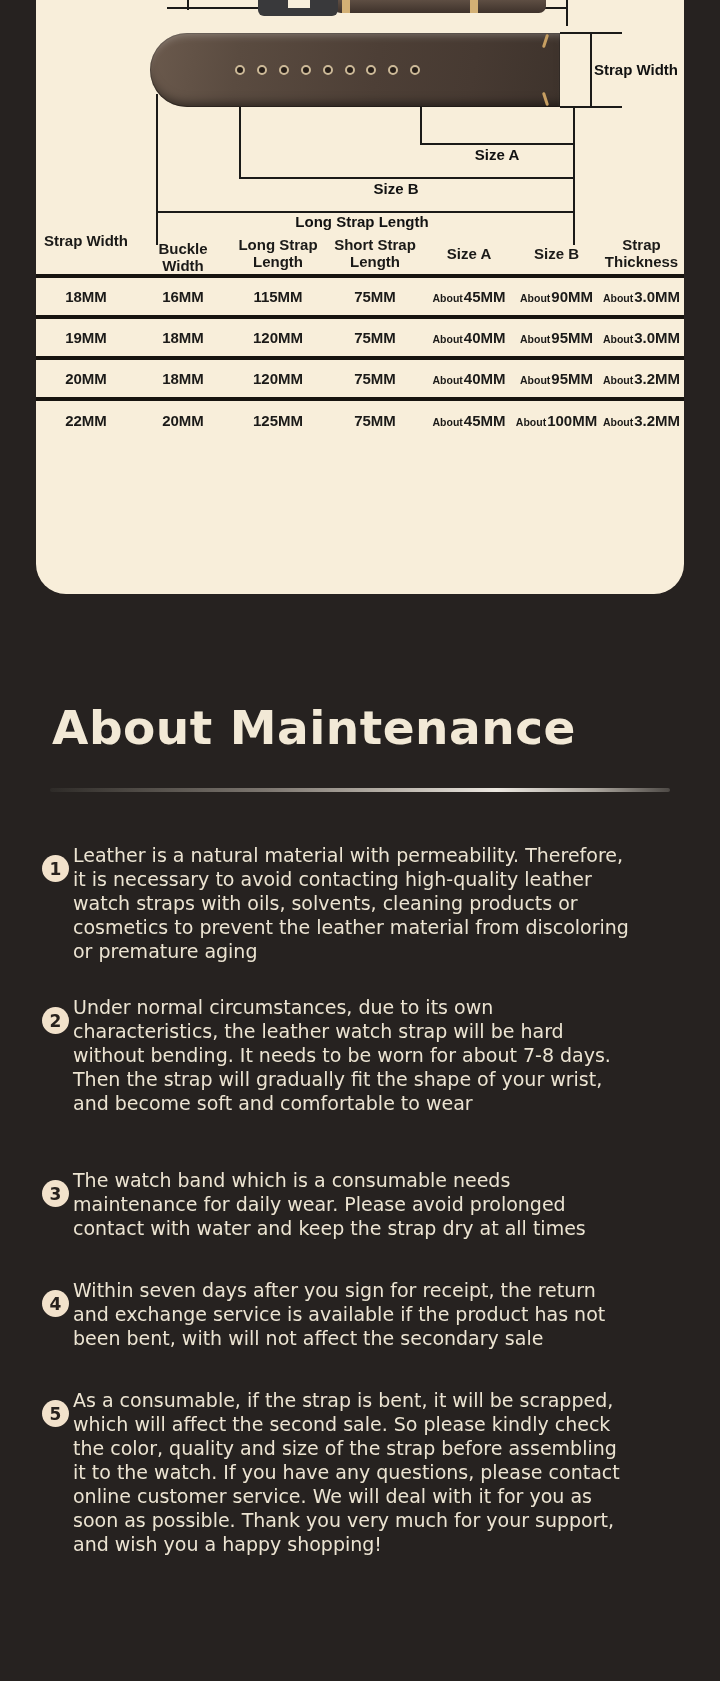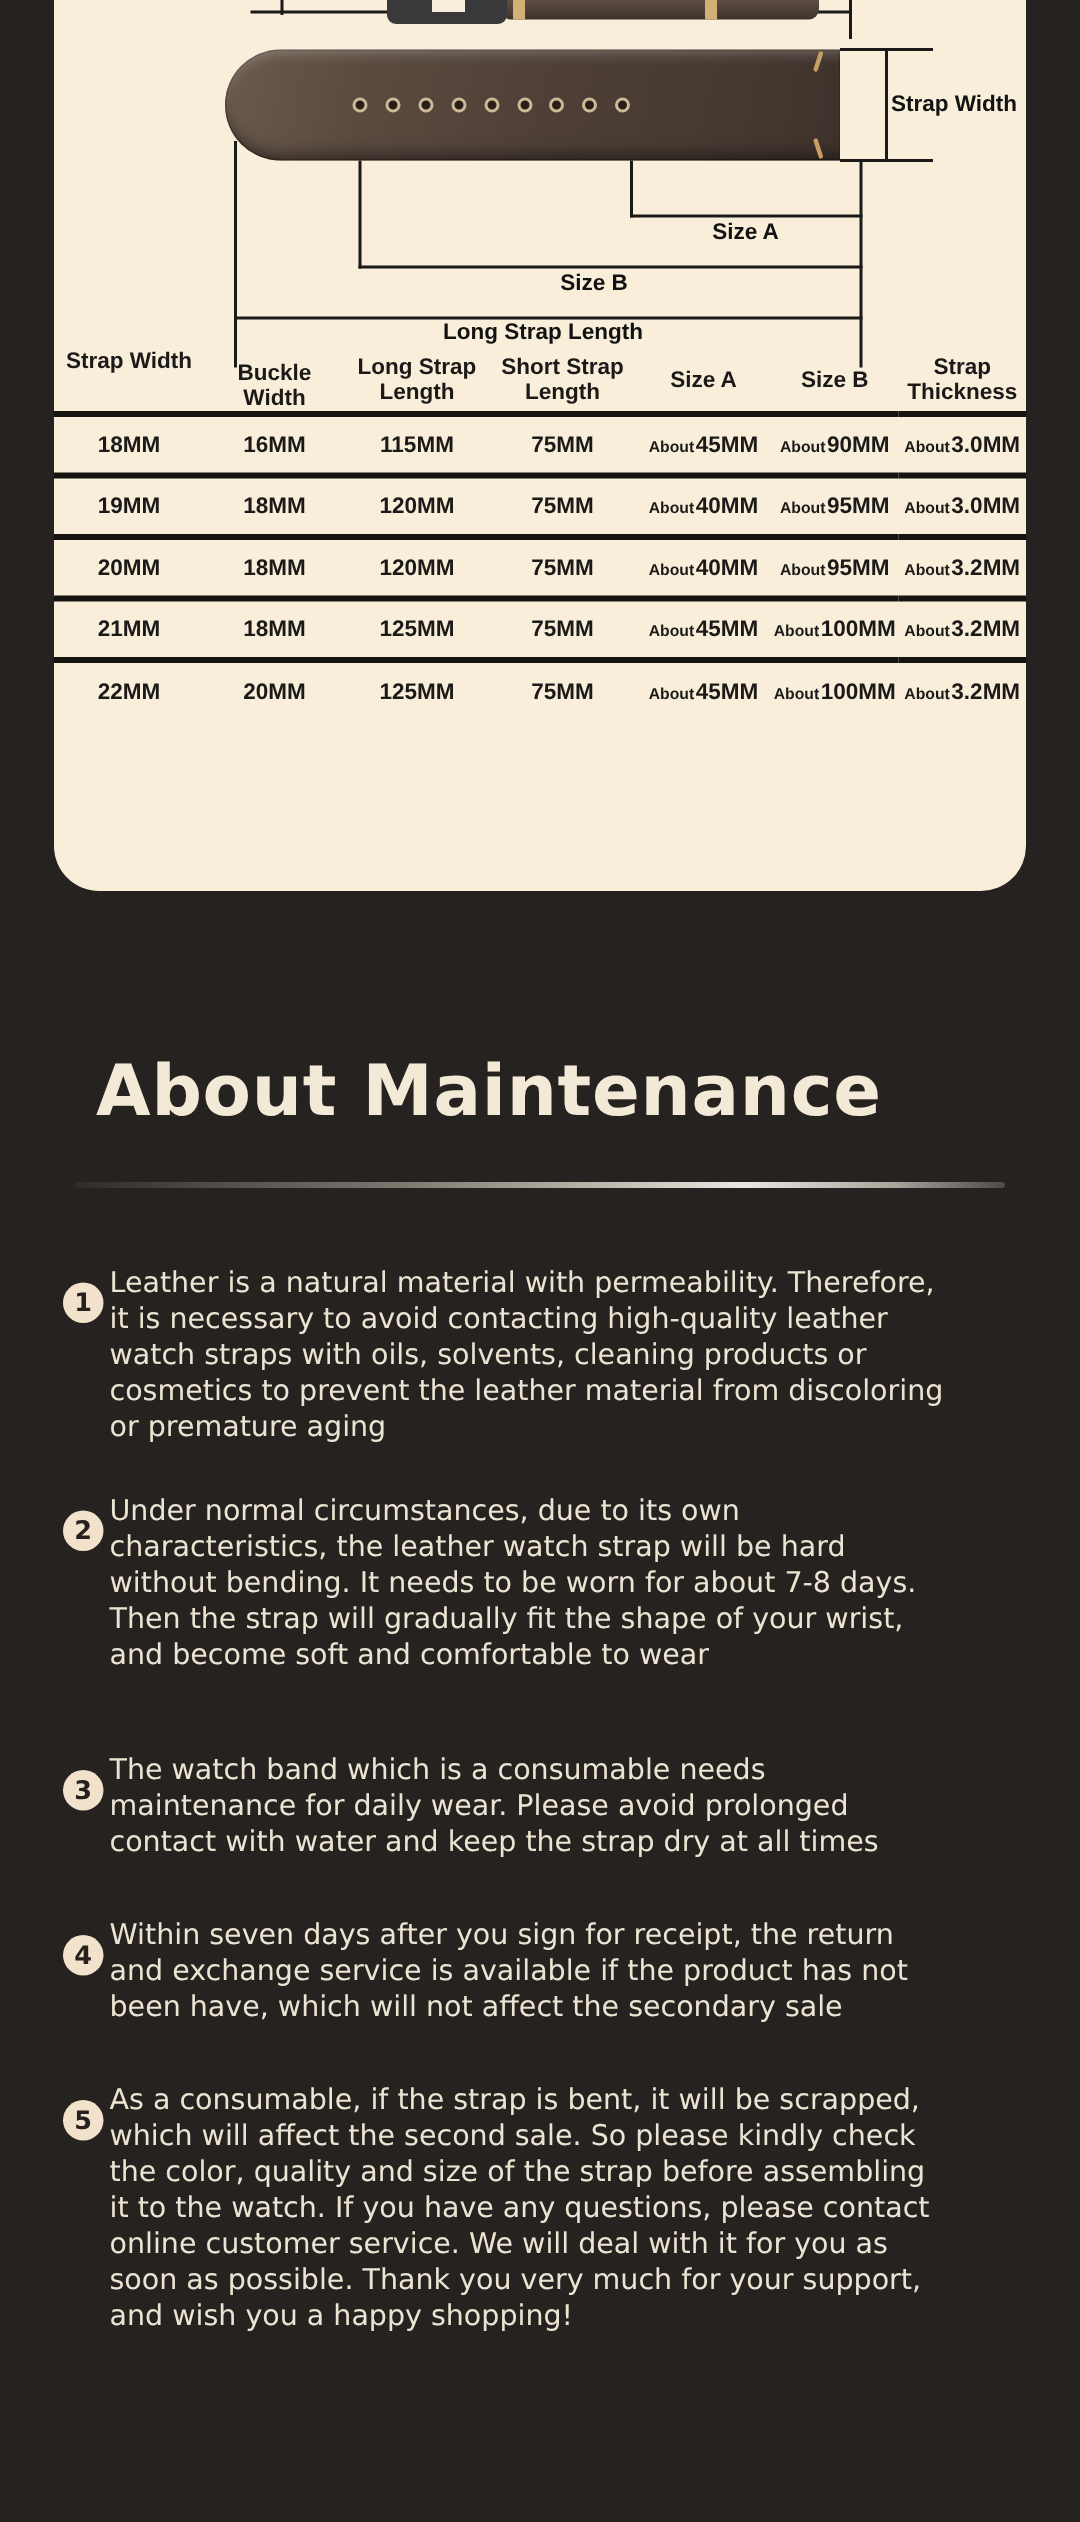--- a/index.html
+++ b/index.html
@@ -51,21 +51,21 @@
   th.h1{vertical-align:top;padding-top:4px;}
   th.h2{vertical-align:bottom;padding-bottom:3px;}
   th.h3,th.h4,th.h7{vertical-align:middle;}
   th.h5,th.h6{vertical-align:middle;padding-top:6px;}
   table.size-table tr.data-row{height:41px;}
   table.size-table tr.data-row td{border-top:4px solid #17140f;}
   .about{font-size:10.5px;font-weight:600;margin-right:1px;margin-top:25px;}
 
   
   .sec-title{
-    position:absolute;left:12px;top:668px;width:628px;text-align:center;
+    position:absolute;left:0;top:668px;width:628px;text-align:center;
     color:#f2e9d6;font-family:"DejaVu Sans",sans-serif;font-weight:700;
     font-size:47px;line-height:57px;letter-spacing:.5px;
   }
   .divider{
     position:absolute;left:50px;top:788px;width:620px;height:4px;border-radius:2px;
     background:linear-gradient(90deg,#2e2b28 0%,#4a4641 12%,#7d7770 35%,#b8b2a9 55%,#ebe7e0 72%,#a9a49c 88%,#4d4945 100%);
   }
   .m-item{position:absolute;left:42px;width:616px;display:flex;align-items:flex-start;}
   .badge{
     flex:0 0 27px;width:27px;height:27px;margin-top:12px;border-radius:50%;
@@ -167,29 +167,20 @@
     <tr class="data-row">
       <td>20MM</td>
       <td>18MM</td>
       <td>120MM</td>
       <td>75MM</td>
       <td><span class="about">About</span><span>40MM</span></td>
       <td><span class="about">About</span><span>95MM</span></td>
       <td><span class="about">About</span><span>3.2MM</span></td>
     </tr>
     <tr class="data-row">
-      <td>21MM</td>
-      <td>18MM</td>
-      <td>125MM</td>
-      <td>75MM</td>
-      <td><span class="about">About</span><span>45MM</span></td>
-      <td><span class="about">About</span><span>100MM</span></td>
-      <td><span class="about">About</span><span>3.2MM</span></td>
-    </tr>
-    <tr class="data-row">
       <td>22MM</td>
       <td>20MM</td>
       <td>125MM</td>
       <td>75MM</td>
       <td><span class="about">About</span><span>45MM</span></td>
       <td><span class="about">About</span><span>100MM</span></td>
       <td><span class="about">About</span><span>3.2MM</span></td>
     </tr>
   </tbody>
     </table>
@@ -207,18 +198,18 @@
 <div class="m-item i2">
   <div class="badge">2</div>
   <div class="m-text">Under normal circumstances, due to its own characteristics, the leather watch strap will be hard without bending. It needs to be worn for about 7-8 days. Then the strap will gradually fit the shape of your wrist, and become soft and comfortable to wear</div>
 </div>
 <div class="m-item i3">
   <div class="badge">3</div>
   <div class="m-text">The watch band which is a consumable needs maintenance for daily wear. Please avoid prolonged contact with water and keep the strap dry at all times</div>
 </div>
 <div class="m-item i4">
   <div class="badge">4</div>
-  <div class="m-text">Within seven days after you sign for receipt, the return and exchange service is available if the product has not been have, which will not affect the secondary sale</div>
+  <div class="m-text">Within seven days after you sign for receipt, the return and exchange service is available if the product has not been bent, with will not affect the secondary sale</div>
 </div>
 <div class="m-item i5">
   <div class="badge">5</div>
   <div class="m-text">As a consumable, if the strap is bent, it will be scrapped, which will affect the second sale. So please kindly check the color, quality and size of the strap before assembling it to the watch. If you have any questions, please contact online customer service. We will deal with it for you as soon as possible. Thank you very much for your support, and wish you a happy shopping!</div>
 </div>
 
 </body></html>

